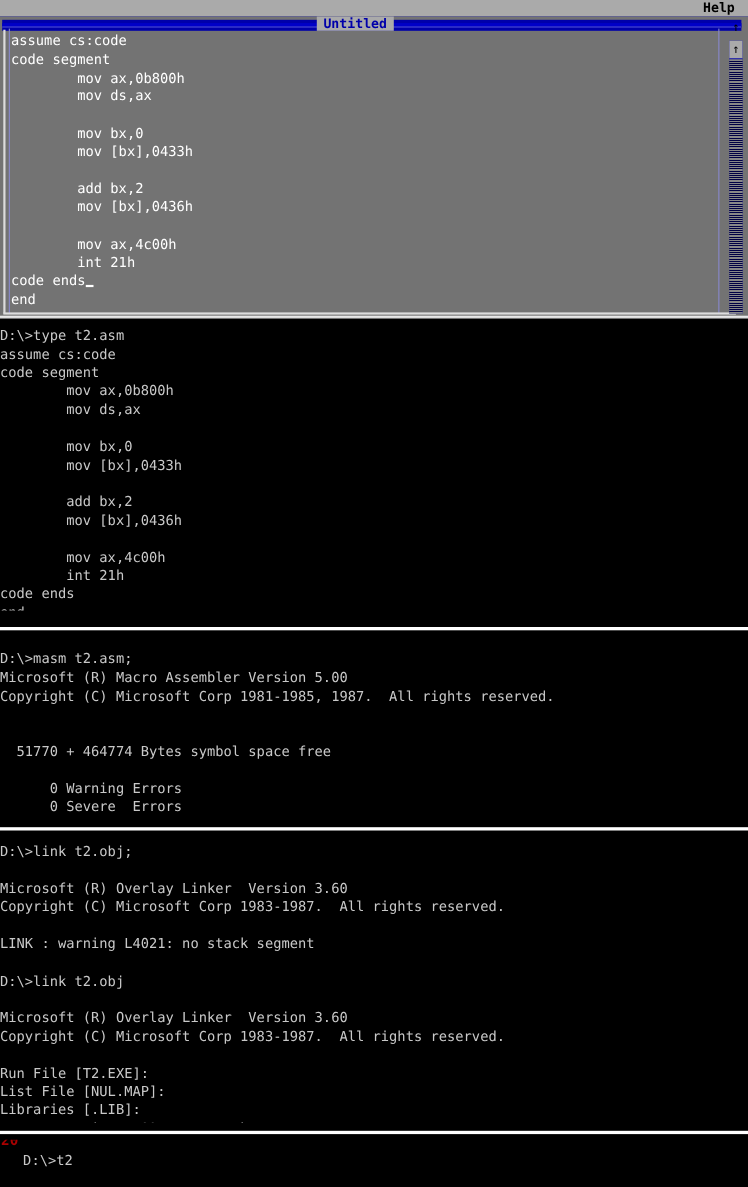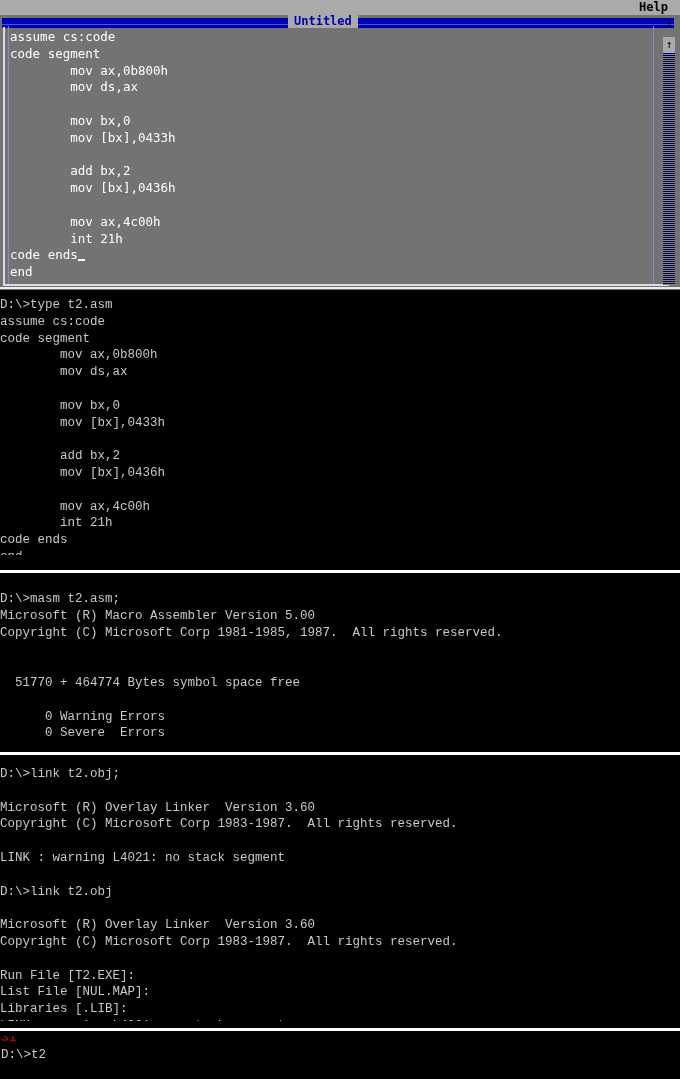--- a/index.html
+++ b/index.html
@@ -189,21 +189,20 @@
   .console {
     position: absolute;
     left: 0;
     width: 680px;
     background: #000000;
     color: #c8c8c8;
     font-size: 12.5px;
     line-height: 16.8px;
     white-space: pre;
     overflow: hidden;
-    font-family: Liberation Mono, monospace;
   }
   .console .ln { height: 16.8px; }
   .sep {
     position: absolute;
     left: 0;
     width: 680px;
     height: 3px;
     background: #ffffff;
   }
   .sep-thin {
@@ -279,18 +278,18 @@
   <div class="console" id="panel-1" style="top:591px; height:155px;"><div class="ln">D:\&gt;masm t2.asm;</div><div class="ln">Microsoft (R) Macro Assembler Version 5.00</div><div class="ln">Copyright (C) Microsoft Corp 1981-1985, 1987.  All rights reserved.</div><div class="ln">&nbsp;</div><div class="ln">&nbsp;</div><div class="ln">  51770 + 464774 Bytes symbol space free</div><div class="ln">&nbsp;</div><div class="ln">      0 Warning Errors</div><div class="ln">      0 Severe  Errors</div></div>
 
   <div class="sep" style="top:752px;"></div>
 
   <div class="console" id="panel-2" style="top:766px; height:255px;"><div class="ln">D:\&gt;link t2.obj;</div><div class="ln">&nbsp;</div><div class="ln">Microsoft (R) Overlay Linker  Version 3.60</div><div class="ln">Copyright (C) Microsoft Corp 1983-1987.  All rights reserved.</div><div class="ln">&nbsp;</div><div class="ln">LINK : warning L4021: no stack segment</div><div class="ln">&nbsp;</div><div class="ln">D:\&gt;link t2.obj</div><div class="ln">&nbsp;</div><div class="ln">Microsoft (R) Overlay Linker  Version 3.60</div><div class="ln">Copyright (C) Microsoft Corp 1983-1987.  All rights reserved.</div><div class="ln">&nbsp;</div><div class="ln">Run File [T2.EXE]:</div><div class="ln">List File [NUL.MAP]:</div><div class="ln">Libraries [.LIB]:</div><div class="ln">LINK : warning L4021: no stack segment</div></div>
 
   <div class="sep" style="top:1028px;"></div>
 
   <div class="console" id="panel-3" style="top:1036px; height:43px;">
     <div class="clip-top">
-      <span class="inner redout">31</span>
+      <span class="inner redout">20</span>
     </div>
-    <div id="panel-3-lines" style="position:absolute; left:1px; top:11px;"><div class="ln" style="height: 16.8px; line-height: 16.8px; color: rgb(200, 200, 200); white-space: pre; font-size: 12.5px;">D:\&gt;t2</div></div>
+    <div id="panel-3-lines" style="position:absolute; left:1px; top:11px;padding-left:20px;"><div class="ln" style="height: 16.8px; line-height: 16.8px; color: rgb(200, 200, 200); white-space: pre; font-size: 12.5px;">D:\&gt;t2</div></div>
   </div>
 
 </div>
 
 </body></html>

